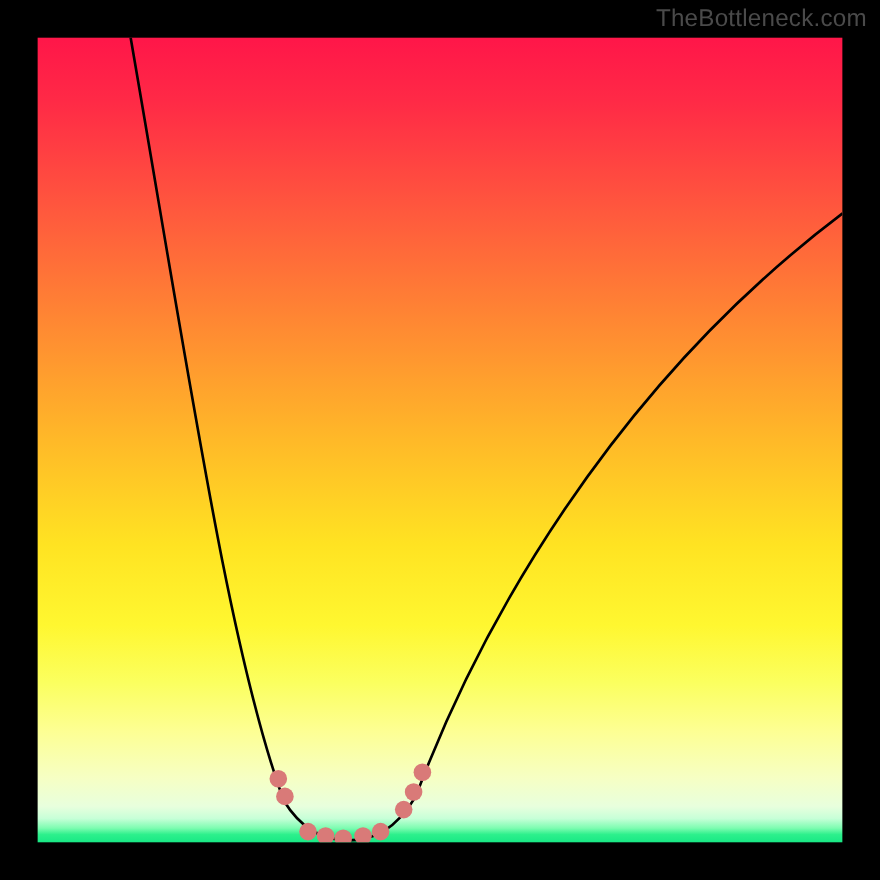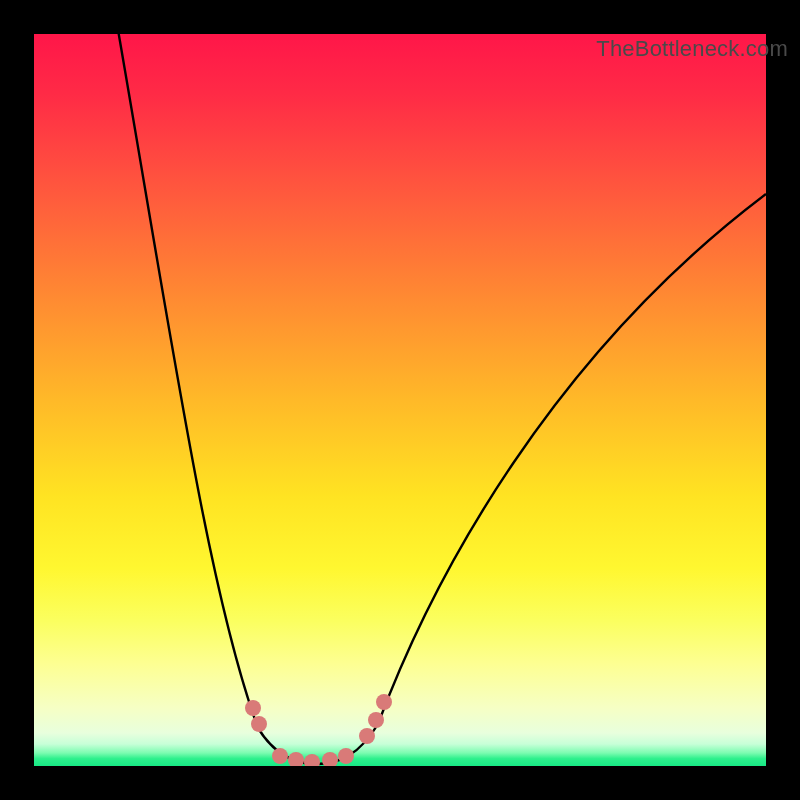--- a/index.html
+++ b/index.html
@@ -23,21 +23,20 @@
     position: absolute;
     top: 4px;
     right: 12px;
     color: #4a4a4a;
     font-size: 22px;
     font-weight: 500;
     letter-spacing: 0.2px;
     z-index: 5;
     user-select: none;
     pointer-events: none;
-    margin-top: 32px;
   }
   .plot-area {
     position: absolute;
     left: 34px;
     top: 34px;
     width: 732px;
     height: 732px;
     overflow: hidden;
   }
   .gradient {

